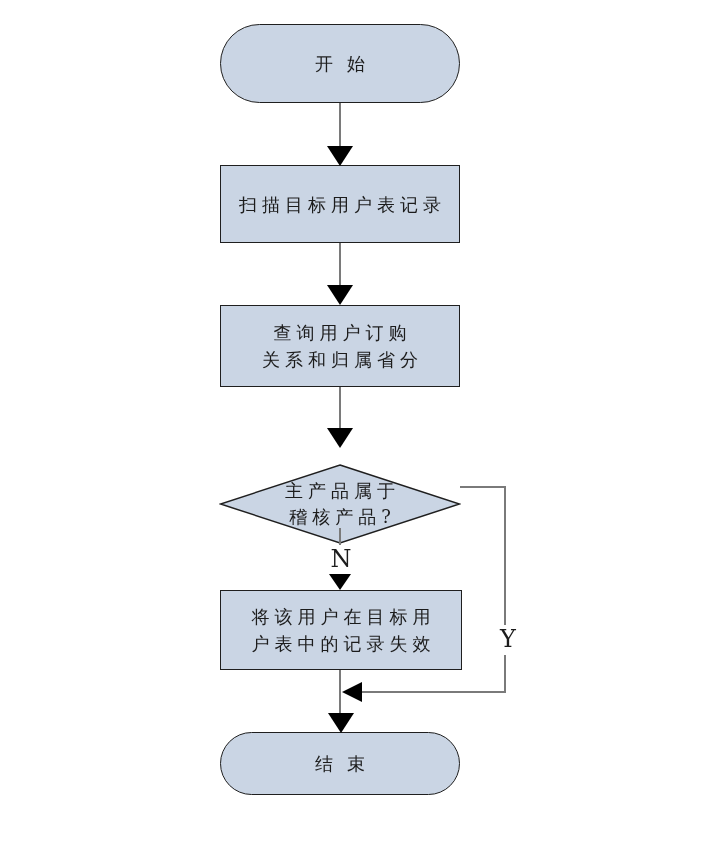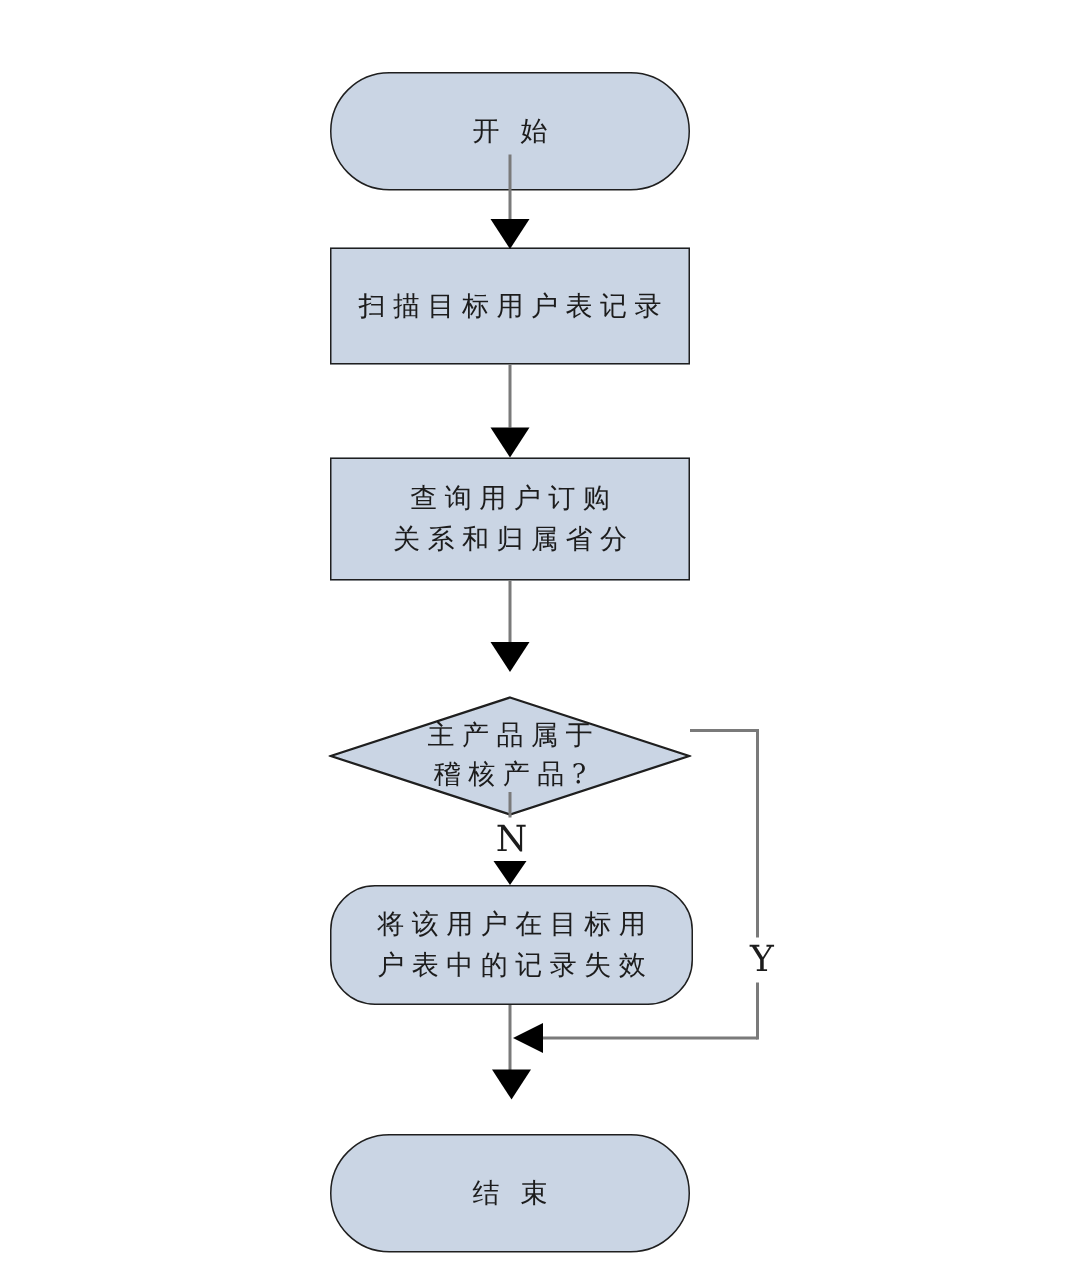--- a/index.html
+++ b/index.html
@@ -30,28 +30,28 @@
     justify-content: center;
   }
   .node .label {
     font-size: 18px;
     line-height: 27px;
     text-align: center;
     white-space: pre-line;
     letter-spacing: 5px;
     padding-left: 5px;
   }
-  .terminator { border-radius: 41px; margin-top: 24px; }
+  .terminator { border-radius: 41px; }
   .terminator .label { letter-spacing: 14px; padding-left: 14px; }
 
   .terminator-start { left: 220px; top: 24px;  width: 240px; height: 79px; }
   .process-scan    { left: 220px; top: 165px; width: 240px; height: 78px; }
   .process-query   { left: 220px; top: 305px; width: 240px; height: 82px; }
-  .process-invalid { left: 220px; top: 590px; width: 242px; height: 80px; border-radius: 30px; }
-  .terminator-end  { left: 220px; top: 732px; width: 240px; height: 79px; }
+  .process-invalid { left: 220px; top: 590px; width: 242px; height: 80px; }
+  .terminator-end  { left: 220px; top: 732px; width: 240px; height: 63px; }
 
   .decision {
     position: absolute;
     left: 219px; top: 464px; width: 242px; height: 80px;
   }
   .decision svg { position: absolute; left: 0; top: 0; width: 100%; height: 100%; display: block; }
   .decision .label {
     position: absolute; inset: 0;
     display: flex; align-items: center; justify-content: center;
     font-size: 18px; line-height: 26px; text-align: center;

